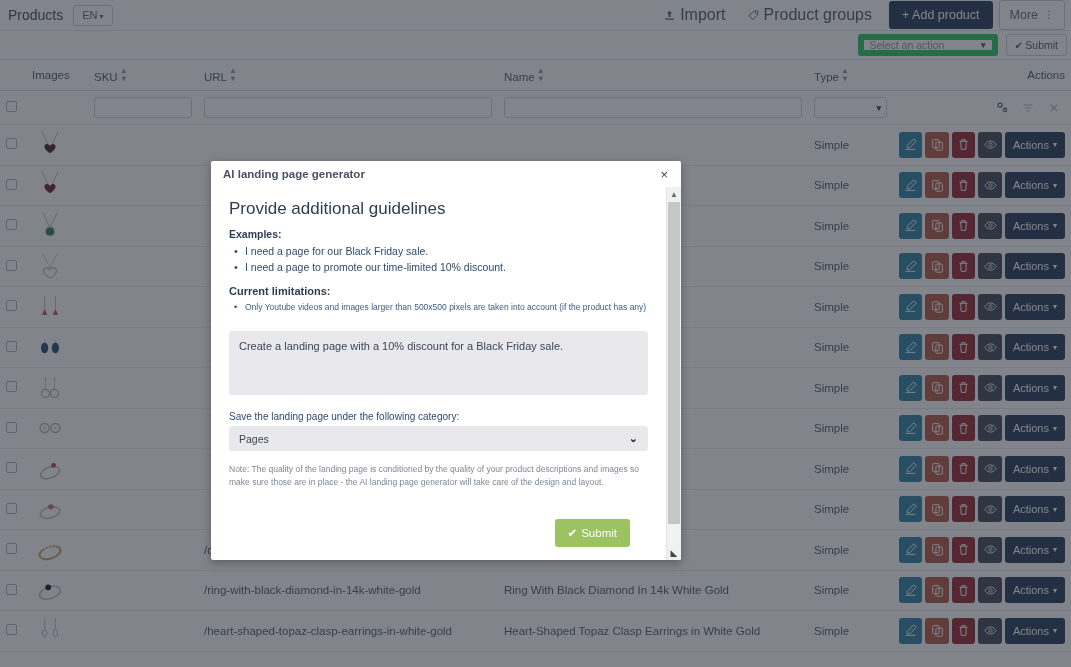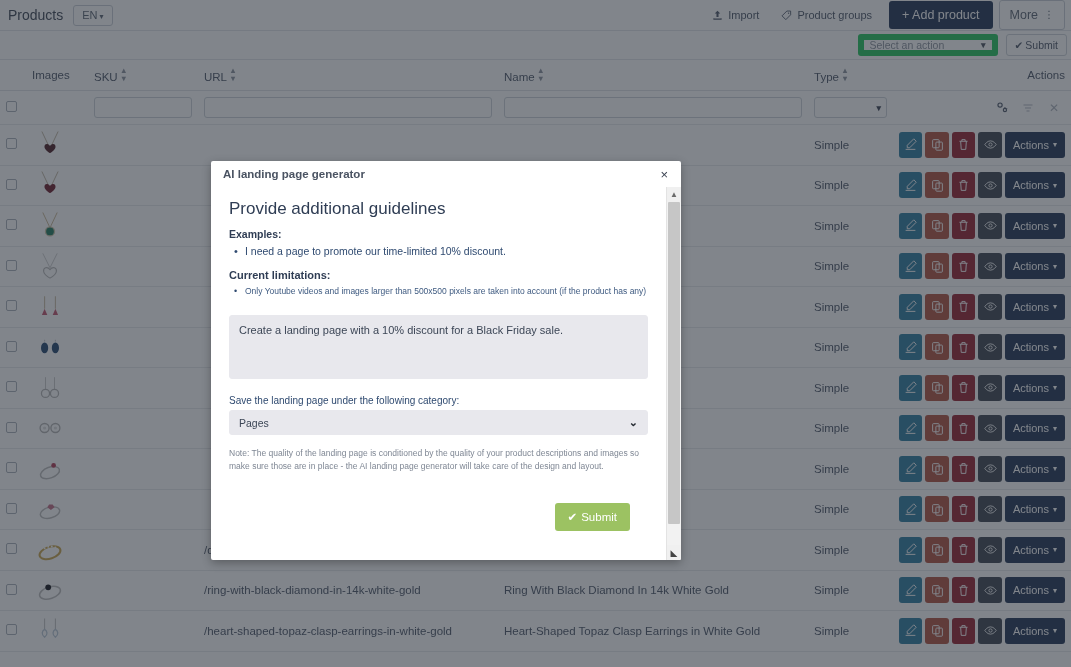--- a/index.html
+++ b/index.html
@@ -42,21 +42,21 @@
     padding: 4px 8px;
     line-height: 1;
     cursor: pointer;
   }
   .lang-btn .caret { font-size: 8px; margin-left: 2px; }
   .topbar-right {
     margin-left: auto;
     display: flex; align-items: center; gap: 0px;
   }
   .tb-link {
-    font-size: 11px; color: #4c5667;
+    font-size: 16px; color: #4c5667;
     padding: 6px 11px;
     display: inline-flex; align-items: center; gap: 5px;
     cursor: pointer;
     white-space: nowrap;
   }
   .tb-primary {
     background: #1f3354;
     color: #fff;
     font-size: 12.5px;
     padding: 7px 13px;
@@ -1053,20 +1053,21 @@
       <span class="modal-title">AI landing page generator</span>
       <span class="modal-close">×</span>
     </div>
 
     <div class="modal-body-wrap">
       <div class="modal-body">
         <div class="mb-h1">Provide additional guidelines</div>
 
         <div class="mb-h2">Examples:</div>
         <ul class="mb-list">
+          <li>I need a page for our Black Friday sale.</li>
           <li>I need a page to promote our time-limited 10% discount.</li>
         </ul>
 
         <div class="mb-h2" style="font-weight:700;font-size:11px">Current limitations:</div>
         <ul class="mb-list small">
           <li>Only Youtube videos and images larger than 500x500 pixels are taken into account (if the product has any)</li>
         </ul>
 
         <textarea class="mb-textarea" placeholder="" style="">Create a landing page with a 10% discount for a Black Friday sale.</textarea>
 

